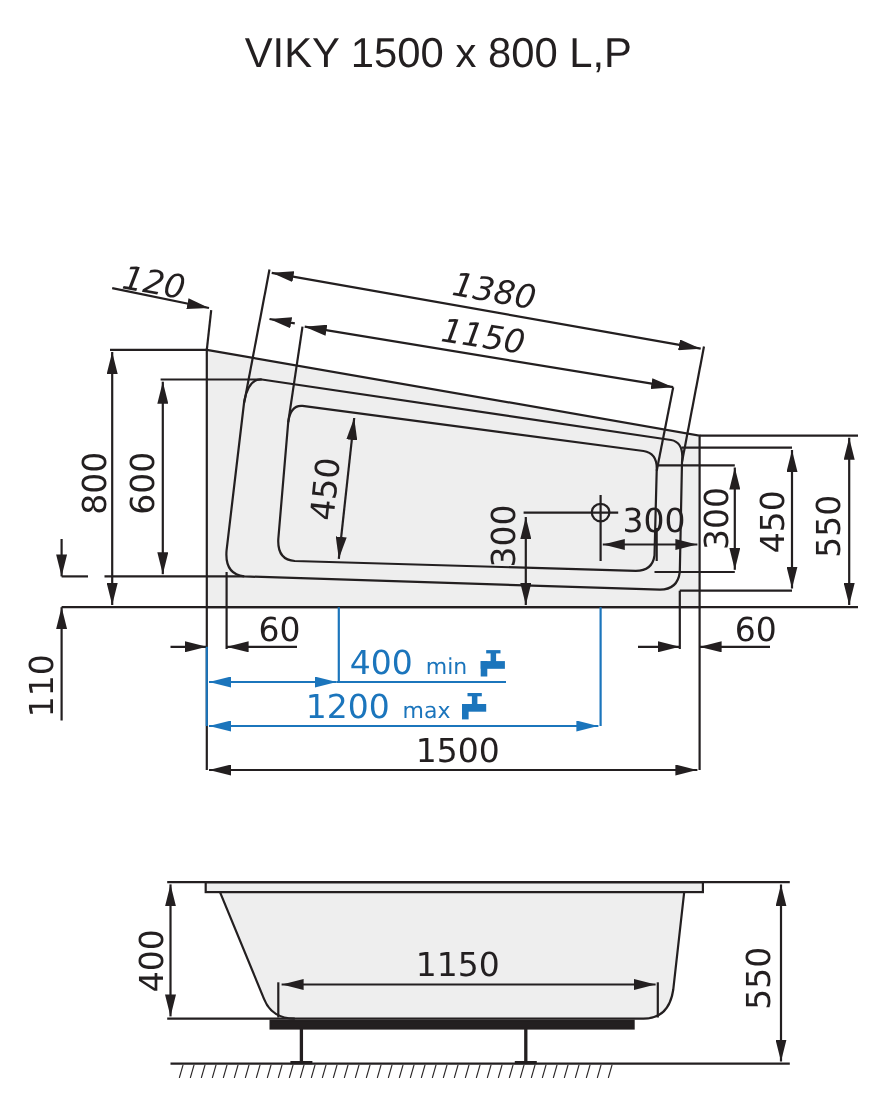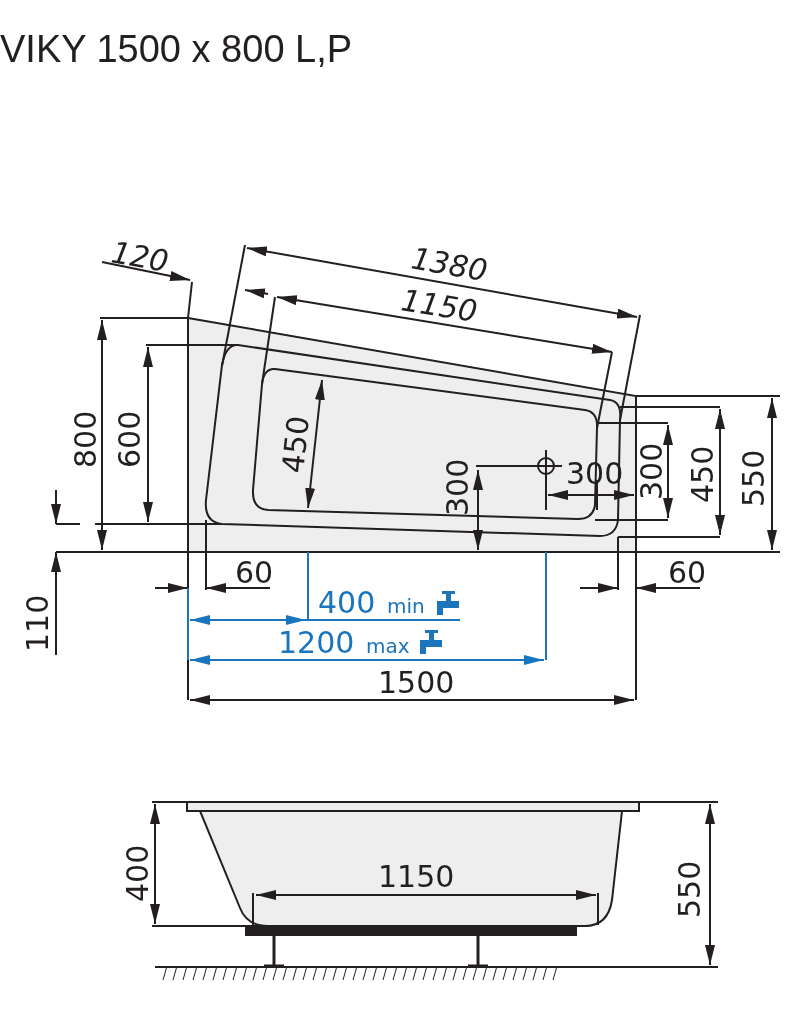--- a/index.html
+++ b/index.html
@@ -1,18 +1,18 @@
 <!DOCTYPE html>
 <html><head>
 <meta charset="utf-8">
 <style>
   html, body { margin: 0; padding: 0; background: #ffffff; }
   body { width: 812px; height: 1013px; position: relative; overflow: hidden; }
   .title {
-    position: absolute; left: 0; top: 28px; width: 797px; 
+    position: absolute; left: 0; top: 28px; width: 797px; text-align: center;
     font-family: "Liberation Sans", sans-serif; font-size: 38px; color: #231f20;
   }
   svg { position: absolute; left: 0; top: 0; }
   .dim { font-family: "DejaVu Sans", sans-serif; font-size: 30px; fill: #231f20; }
   .dimb { font-family: "DejaVu Sans", sans-serif; font-size: 30px; fill: #1b75bc; }
   .small { font-size: 20px; }
 </style>
 </head>
 <body>
 

